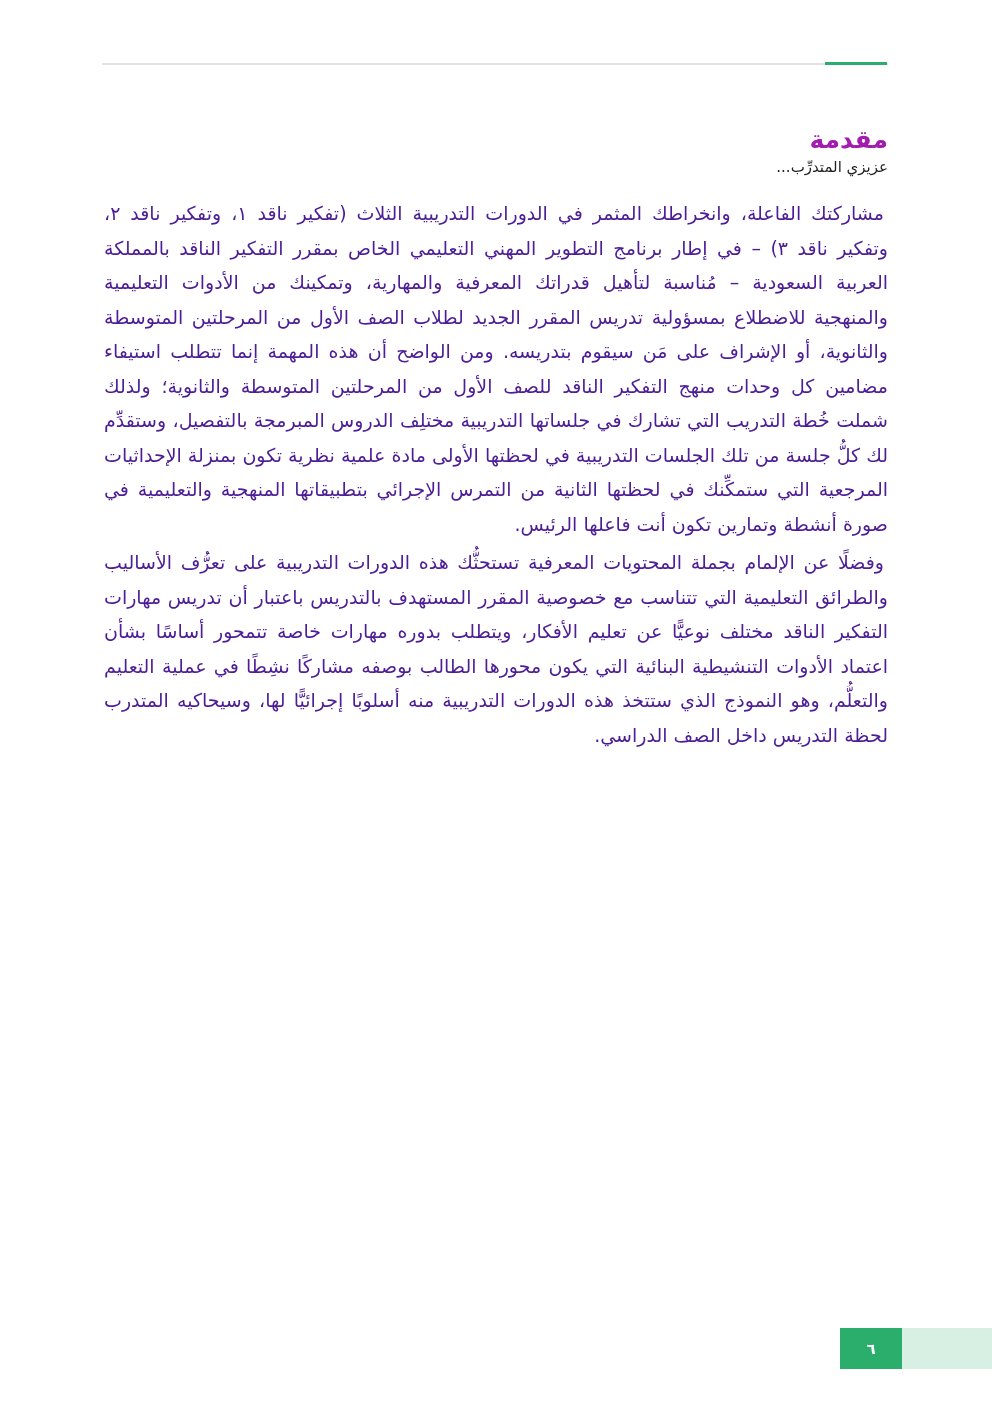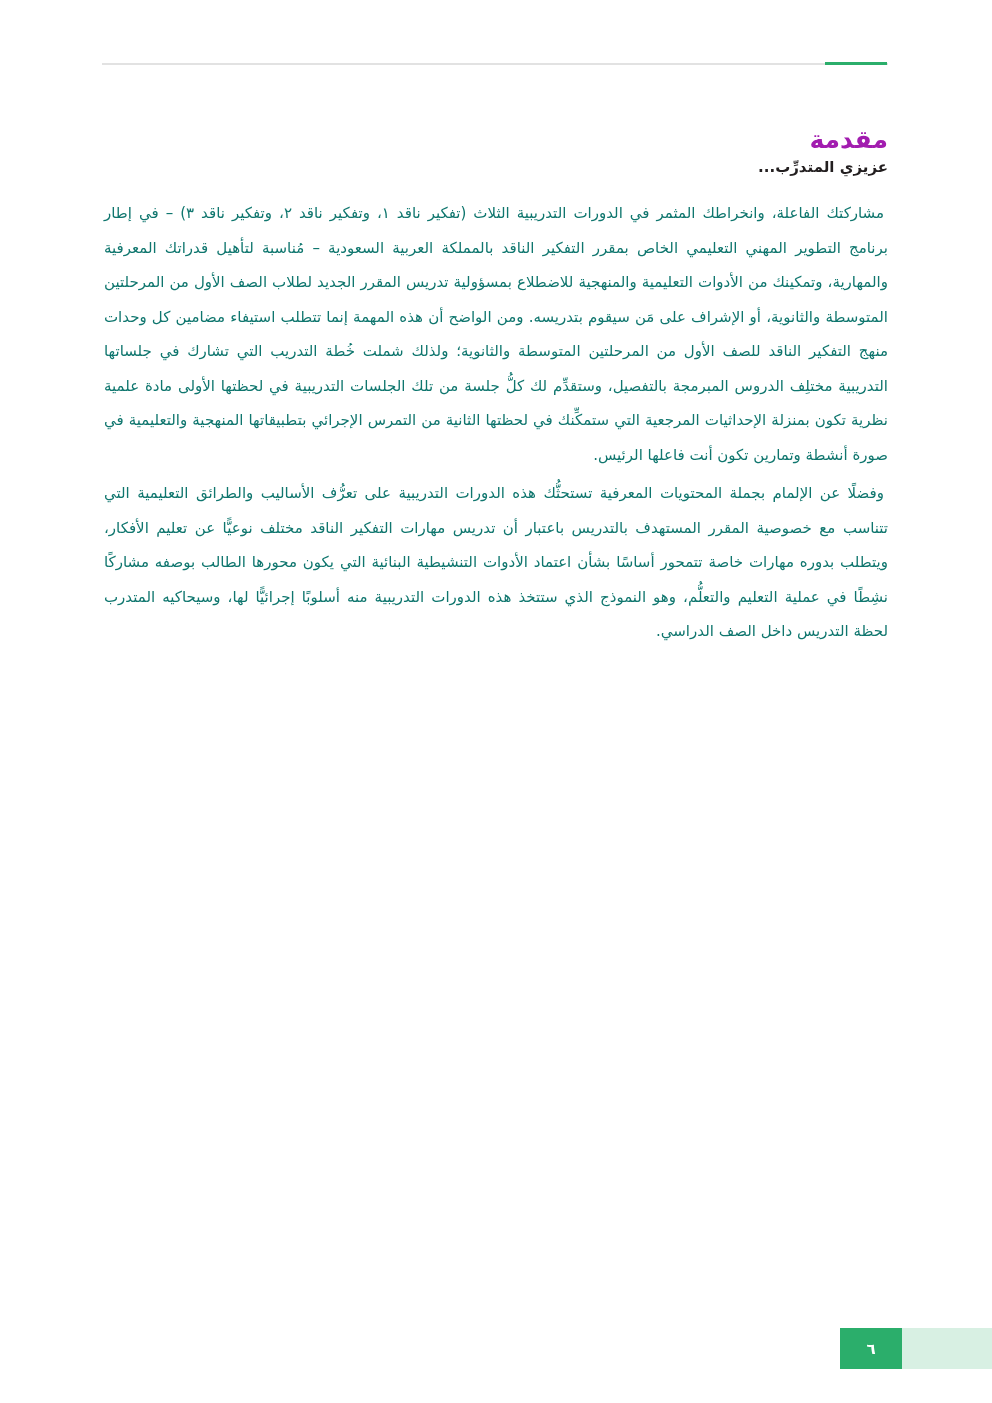--- a/index.html
+++ b/index.html
@@ -38,34 +38,34 @@
       font-size: 25px;
       font-weight: bold;
       color: #a21caf;
       line-height: 1.2;
     }
     .greeting {
       position: absolute;
       top: 158px;
       right: 104px;
       font-size: 15px;
-      font-weight: bold;
+      font-weight: normal;
       color: #231f20;
       line-height: 1.3;
     }
     .body-text {
       position: absolute;
       top: 196px;
       right: 104px;
       width: 784px;
-      font-size: 15px;
+      font-size: 19px;
       line-height: 34.5px;
       text-align: justify;
       text-align-last: right;
-      color: #0f766e;
+      color: #4c1d95;
     }
     .body-text p {
       margin: 0 0 4px 0;
       text-indent: 4px;
     }
     .footer-page-box {
       position: absolute;
       top: 1328px;
       left: 840px;
       width: 62px;

